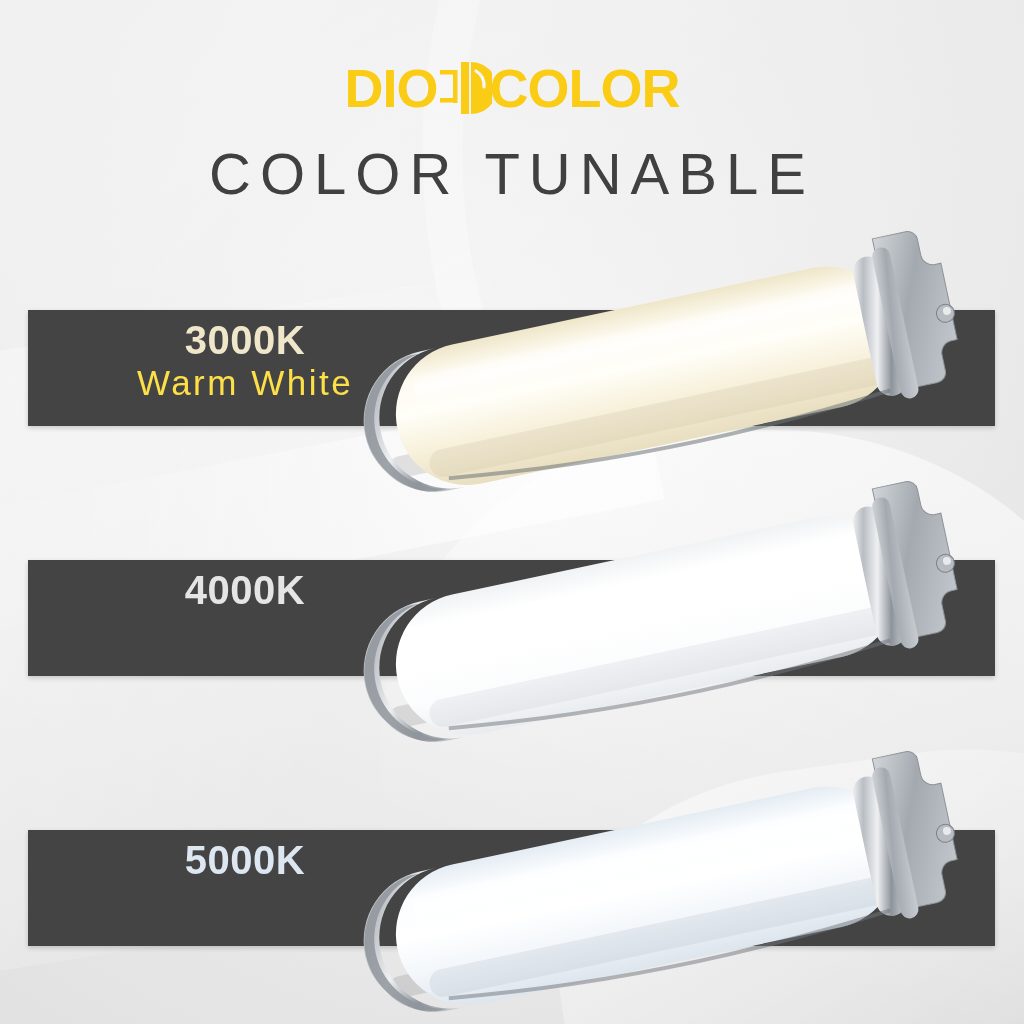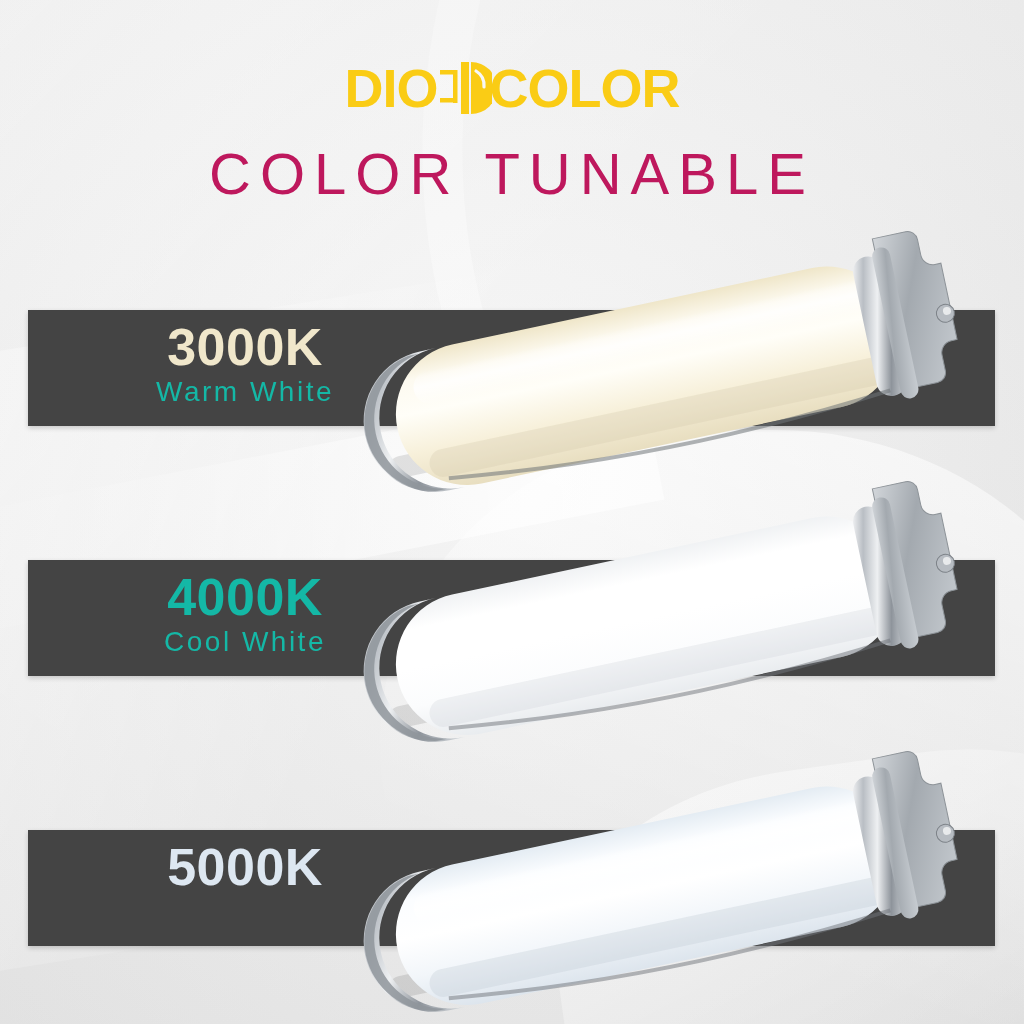--- a/index.html
+++ b/index.html
@@ -86,21 +86,21 @@
   .logo-word.left { margin-right:2px; }
   .logo-word.right { margin-left:-2px; }
   .logo-lamp { width:52px; height:56px; display:block; }
 
   .page-title {
     position:absolute;
     left:0; right:0; top:140px;
     text-align:center;
     font-size:58px;
     font-weight:300;
-    color:#be185d;
+    color:#404040;
     letter-spacing:9px;
     font-family:"Liberation Sans", sans-serif;
     white-space:nowrap;
   }
 
   
   .row { position:absolute; left:0; width:1024px; height:270px; }
   .row-1 { top:240px; }
   .row-2 { top:490px; }
   .row-3 { top:760px; }
@@ -115,30 +115,30 @@
     box-shadow:0 2px 5px rgba(0,0,0,.18);
   }
   .banner-text {
     position:absolute;
     left:67px;
     top:8px;
     width:300px;
     text-align:center;
   }
   .kelvin {
-    font-size:52px;
+    font-size:40px;
     font-weight:bold;
     line-height:1.12;
     letter-spacing:.5px;
     font-family:"Liberation Sans", sans-serif;
   }
   .cct-name {
-    font-size:28px;
+    font-size:35px;
     font-weight:300;
-    color:#14b8a6;
+    color:#fde047;
     letter-spacing:2.5px;
     line-height:1.15;
     font-family:"Liberation Sans", sans-serif;
   }
 
   
   .fixture {
     position:absolute;
     left:336px;
     top:10px;
@@ -240,22 +240,21 @@
 
         <path d="M96 182 q220 28 450 6" fill="none" stroke="#6f7479" stroke-width="4" opacity=".55"></path>
       </g>
     </svg>
   </div>
 </div>
 
 <div class="row row-2">
   <div class="banner">
     <div class="banner-text">
-      <div class="kelvin" style="color:#14b8a6">4000K</div>
-      <div class="cct-name">Cool White</div>
+      <div class="kelvin" style="color:#e5e5e5">4000K</div>
     </div>
   </div>
   <div class="fixture">
     <svg viewBox="0 0 648 250" preserveAspectRatio="none">
       <defs>
         <linearGradient id="tubeA2" x1="0" y1="0" x2="0" y2="1">
           <stop offset="0%" stop-color="#f0f2f4"></stop>
           <stop offset="18%" stop-color="#ffffff"></stop>
           <stop offset="45%" stop-color="#ffffff"></stop>
           <stop offset="72%" stop-color="#fbfcfd"></stop>

